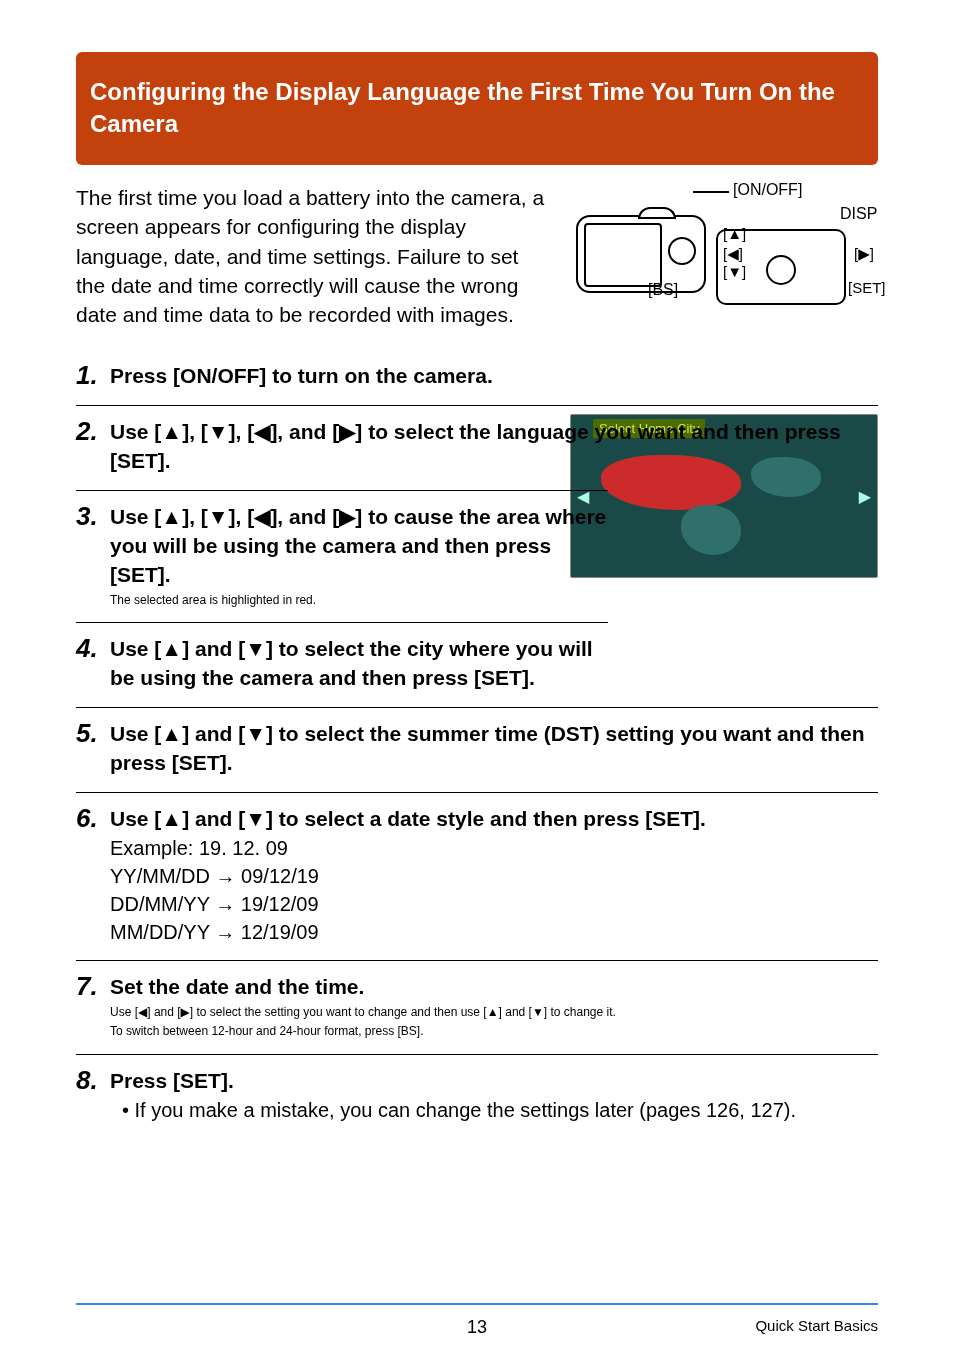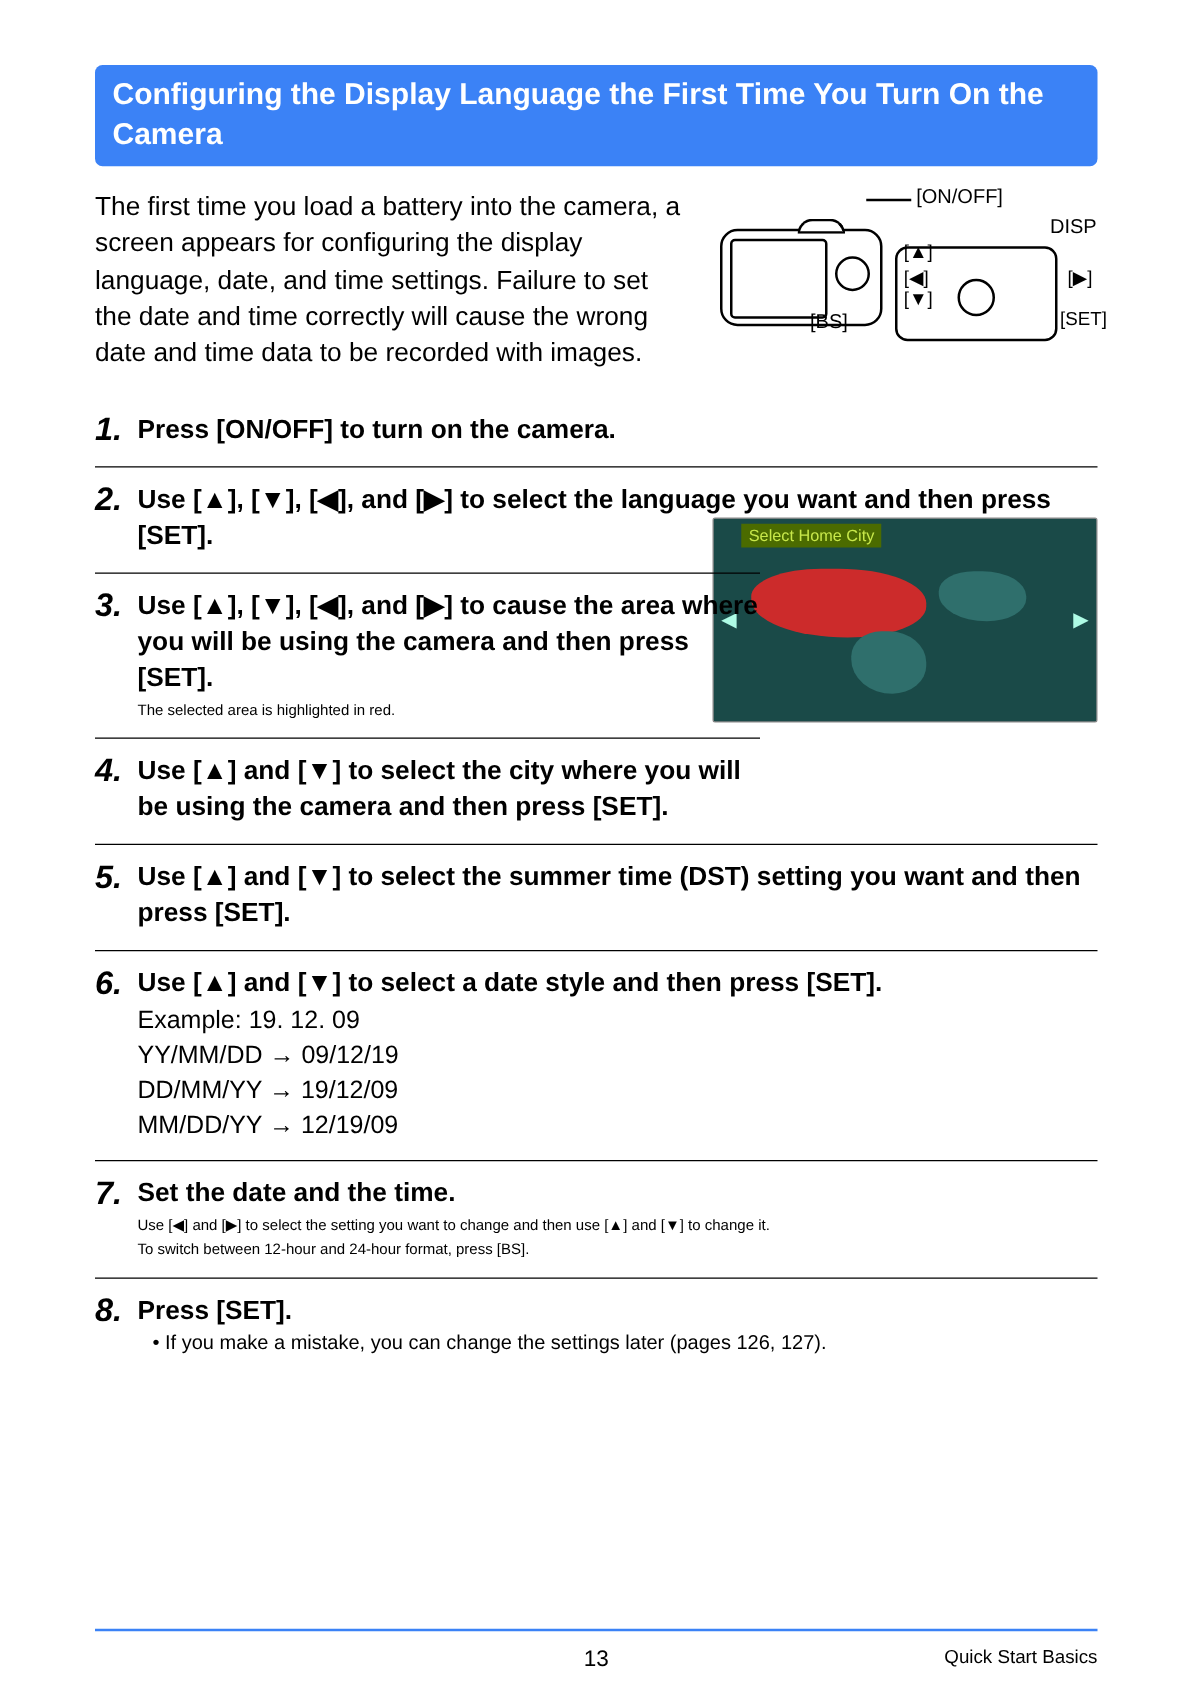--- a/index.html
+++ b/index.html
@@ -6,26 +6,26 @@
     body {
       width: 954px;
       height: 1357px;
       background: #fff;
       font-family: Arial, Helvetica, sans-serif;
       color: #000;
       position: relative;
       padding: 52px 76px 0 76px;
     }
     .heading-bar {
-      background: #3b82f6;
+      background: #c2410c;
       color: #fff;
       font-weight: bold;
       font-size: 24px;
       line-height: 1.35;
-      padding: 8px 14px;
+      padding: 24px 14px;
       border-radius: 6px;
     }
     .intro-wrap {
       display: flex;
       margin-top: 18px;
       gap: 22px;
     }
     .intro-text {
       font-size: 21px;
       line-height: 1.4;
@@ -131,21 +131,21 @@
     .step-sub {
       font-size: 12px;
       line-height: 1.4;
       margin-top: 2px;
     }
     .indent-lines {
       font-size: 20px;
       line-height: 1.4;
     }
     .bullet-line {
-      font-size: 16px;
+      font-size: 20px;
       line-height: 1.4;
       margin-left: 12px;
       text-indent: -10px;
       padding-left: 10px;
     }
     .map-figure {
       position: absolute;
       right: 76px;
       top: 414px;
       width: 308px;

